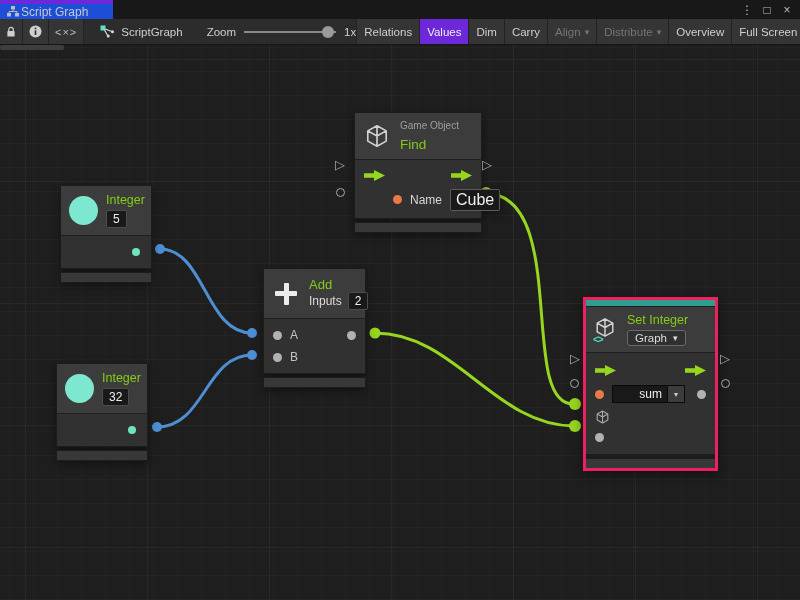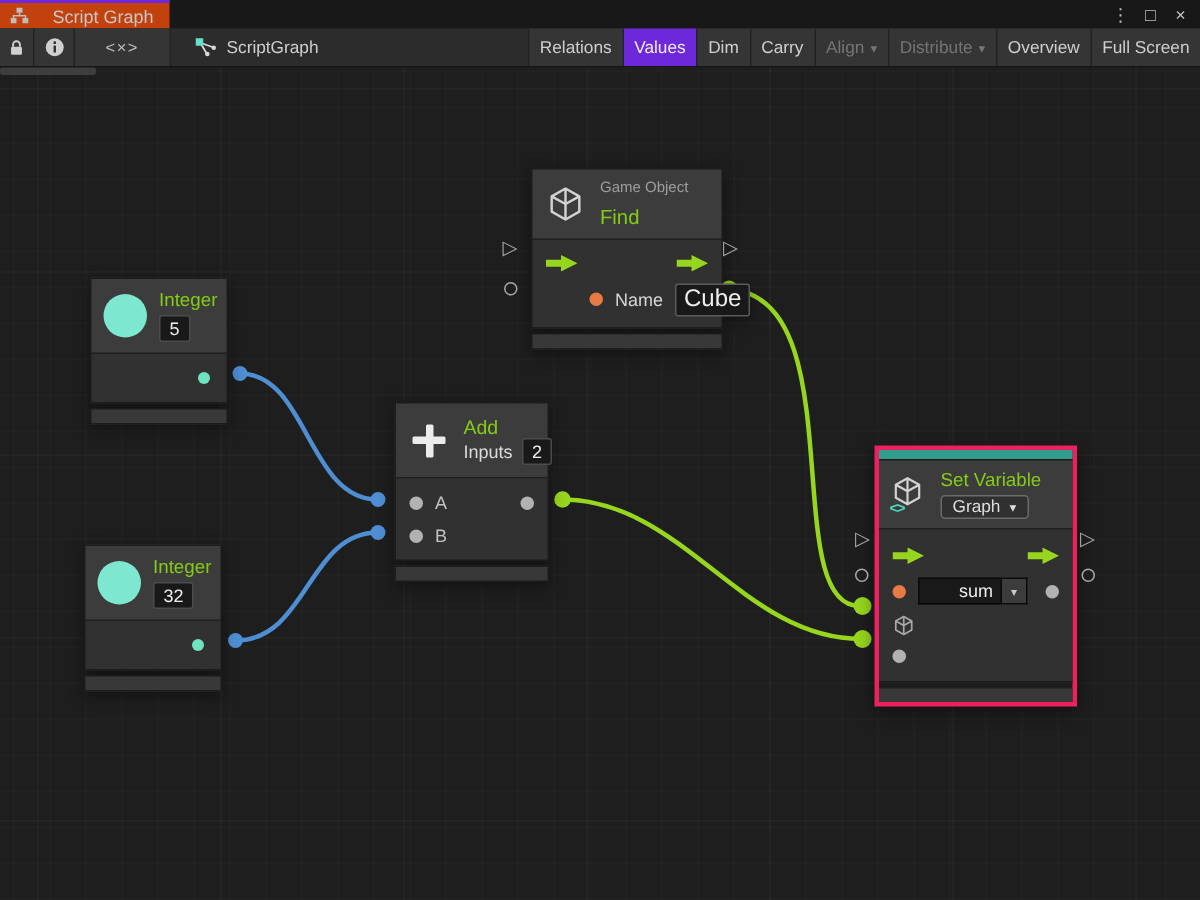--- a/index.html
+++ b/index.html
@@ -3,22 +3,22 @@
 <meta charset="utf-8">
 <style>
   * { margin:0; padding:0; box-sizing:border-box; }
   html,body { width:800px; height:600px; overflow:hidden; }
   body { font-family:"Liberation Sans", sans-serif; background:#1e1e1e; color:#ccc;
          -webkit-font-smoothing:antialiased; position:relative; }
 
   
   .titlebar { position:absolute; left:0; top:0; width:800px; height:19px; background:#181818;
               display:flex; align-items:stretch; }
-  .tab { width:113px; background:#c2410c; border-top:2px solid #6d28d9; display:flex;
-         align-items:center; gap:16px; padding-left:7px; color:#c8c8c8; font-size:12px; }
+  .tab { width:113px; background:#1d4ed8; border-top:4px solid #6d28d9; display:flex;
+         align-items:center; gap:2px; padding-left:7px; color:#c8c8c8; font-size:12px; }
   .win-icons { margin-left:auto; display:flex; align-items:center; gap:4px; padding-right:5px;
                color:#bdbdbd; }
   .win-icons span { width:16px; text-align:center; font-size:12px; cursor:default; }
 
   
   .toolbar { position:absolute; left:0; top:19px; width:800px; height:26px; background:#2c2c2c;
              border-bottom:1px solid #161616; display:flex; align-items:stretch; font-size:11.5px; }
   .tbtn { display:flex; align-items:center; justify-content:center; background:#353535;
           border-right:1px solid #222; color:#cfcfcf; padding:0 7px; white-space:nowrap; }
   .tbtn.icon { padding:0 6px; }
@@ -136,20 +136,28 @@
   </div>
   <div class="graph-ref">
     <svg width="15" height="13" viewBox="0 0 15 13">
       <path d="M3.5 3.5L12 6.5M3.5 3.5L8 11" stroke="#d8d8d8" stroke-width="1.2"></path>
       <rect x="0.5" y="0.5" width="5" height="5" fill="#63e0c8"></rect>
       <circle cx="12.5" cy="6.8" r="1.5" fill="#d8d8d8"></circle>
       <circle cx="8.2" cy="11" r="1.5" fill="#d8d8d8"></circle>
     </svg>
     <span>ScriptGraph</span>
   </div>
+  <div class="zoom-ctl">
+    <span>Zoom</span>
+    <div class="slider">
+      <div class="track"></div>
+      <div class="handle"></div>
+    </div>
+    <span>1x</span>
+  </div>
   <div class="tb-right">
     <div class="tbtn">Relations</div>
     <div class="tbtn active">Values</div>
     <div class="tbtn">Dim</div>
     <div class="tbtn">Carry</div>
     <div class="tbtn disabled">
       <span>Align</span>
       <span class="caret">▾</span>
     </div>
     <div class="tbtn disabled">
@@ -266,21 +274,21 @@
   <div class="node selected" style="left:583px; top:252px; width:135px;">
     <div class="tealbar"></div>
     <div class="n-head" style="padding:6px 8px; gap:9px;">
       <div class="svicon">
         <svg width="22" height="23" viewBox="0 0 24 24">
           <path d="M12 2.5L20.5 7.3V16.7L12 21.5L3.5 16.7V7.3Z M12 2.5V12 M3.5 7.3L12 12L20.5 7.3 M12 21.5V12" stroke="#d2d2d2" stroke-width="1.6" fill="none" stroke-linejoin="round"></path>
         </svg>
         <span class="brackets">&lt;&gt;</span>
       </div>
       <div>
-        <div class="n-title">Set Variable</div>
+        <div class="n-title">Set Integer</div>
         <div class="dropbtn">
           <span>Graph</span>
           <span class="caret" style="margin-left:0;">▾</span>
         </div>
       </div>
     </div>
     <div class="n-body" style="padding:5px 0 6px 0;text-align:right;">
       <div class="row" style="height:24px;">
         <svg class="flowarrow" width="21" height="11" viewBox="0 0 21 11">
           <path d="M0 3.2h10V0l11 5.5L10 11V7.8H0Z" fill="#97d61e"></path>

